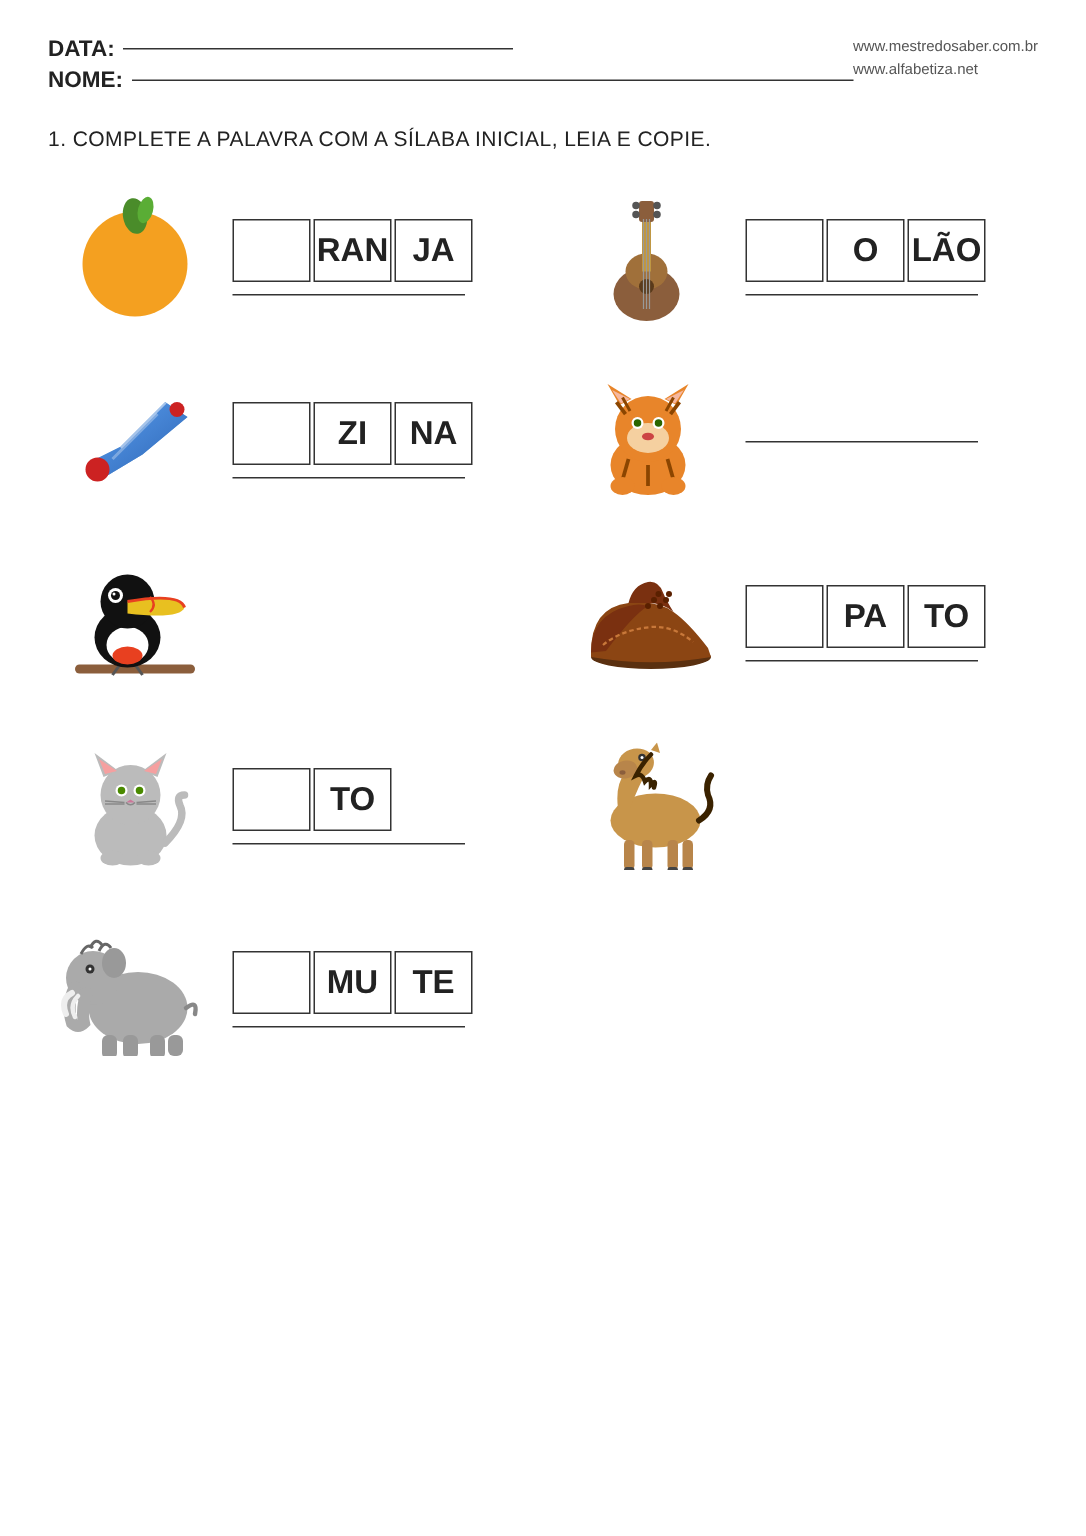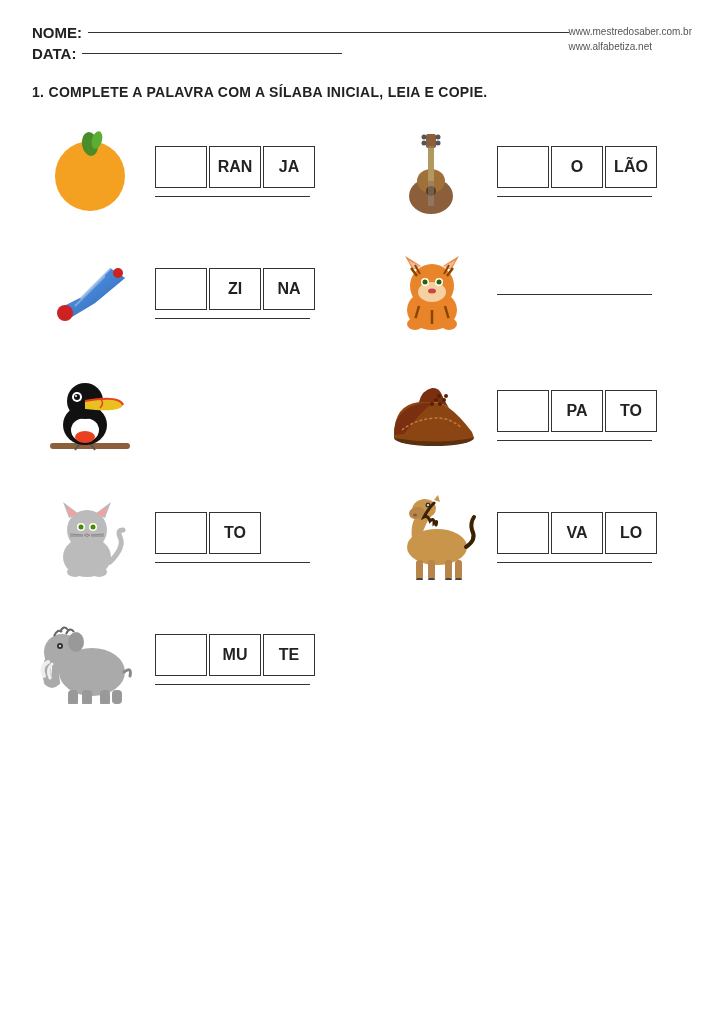--- a/index.html
+++ b/index.html
@@ -31,21 +31,21 @@
       align-items: flex-start;
     }
     .header-left { flex: 1; }
     .website-info {
       font-size: 10px;
       color: #555;
       line-height: 1.5;
     }
     .instruction {
       font-size: 14px;
-      font-weight: bold;
+      font-weight: normal;
       margin: 18px 0 16px 0;
       text-transform: uppercase;
       letter-spacing: 0.3px;
     }
     .exercise-grid {
       display: flex;
       flex-direction: column;
       gap: 0px;
     }
     .exercise-row {
@@ -79,21 +79,21 @@
       gap: 2px;
       margin-bottom: 6px;
     }
     .syllable-box {
       border: 1.5px solid #333;
       min-width: 52px;
       height: 42px;
       display: flex;
       align-items: center;
       justify-content: center;
-      font-size: 16px;
+      font-size: 22px;
       font-weight: bold;
     }
     .syllable-box.blank {
       min-width: 52px;
     }
     .copy-line {
       border-bottom: 1.5px solid #333;
       width: 155px;
       height: 1px;
       margin-top: 2px;
@@ -101,26 +101,26 @@
     .col-divider {
       width: 24px;
     }
   </style>
 </head>
 <body>
 
 <div class="header-top">
   <div class="header-left">
     <div class="header-line">
+      <span class="label">DATA:</span>
+      <div class="underline" style="max-width:260px;"></div>
+    </div>
+    <div class="header-line">
       <span class="label">NOME:</span>
       <div class="underline"></div>
-    </div>
-    <div class="header-line">
-      <span class="label">DATA:</span>
-      <div class="underline" style="max-width:260px;"></div>
     </div>
   </div>
   <div class="website-info">
     <div>www.mestredosaber.com.br</div>
     <div>www.alfabetiza.net</div>
   </div>
 </div>
 
 <div class="instruction">1. COMPLETE A PALAVRA COM A SÍLABA INICIAL, LEIA E COPIE.</div>
 
@@ -384,28 +384,20 @@
           <rect x="73" y="65" width="7" height="20" rx="3" fill="#B8854A"></rect>
 
           <rect x="34" y="83" width="7" height="5" rx="2" fill="#444"></rect>
           <rect x="46" y="83" width="7" height="5" rx="2" fill="#444"></rect>
           <rect x="63" y="83" width="7" height="5" rx="2" fill="#444"></rect>
           <rect x="73" y="83" width="7" height="5" rx="2" fill="#444"></rect>
 
           <path d="M 84 52 Q 95 45 90 35 Q 88 28 92 22" stroke="#3a2200" stroke-width="4" fill="none" stroke-linecap="round"></path>
         </svg>
       </div>
-      <div class="word-area">
-        <div class="syllables">
-          <div class="syllable-box blank"></div>
-          <div class="syllable-box">VA</div>
-          <div class="syllable-box">LO</div>
-        </div>
-        <div class="copy-line"></div>
-      </div>
     </div>
   </div>
 
   <div class="exercise-row">
     <div class="exercise-col">
       <div class="image-area">
         <svg width="100" height="90" viewBox="0 0 100 90">
 
           <ellipse cx="52" cy="58" rx="33" ry="24" fill="#aaa"></ellipse>
 

